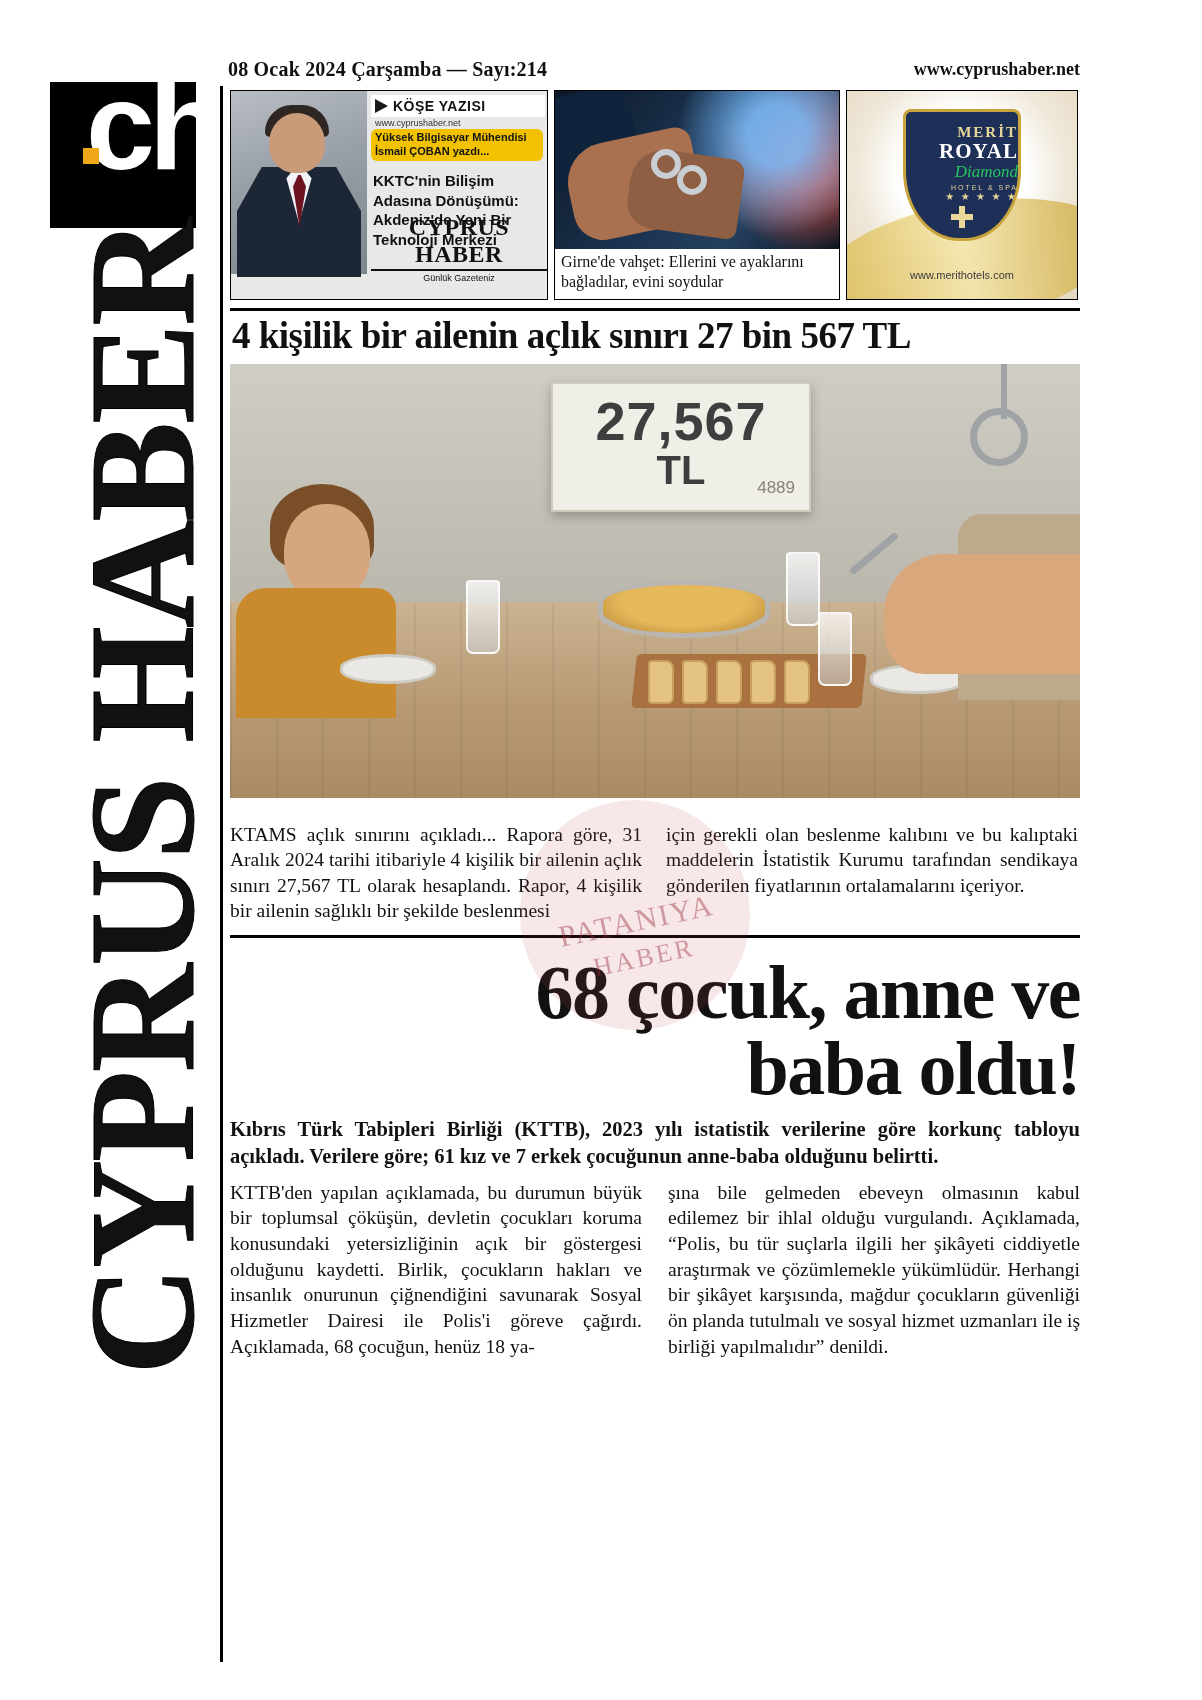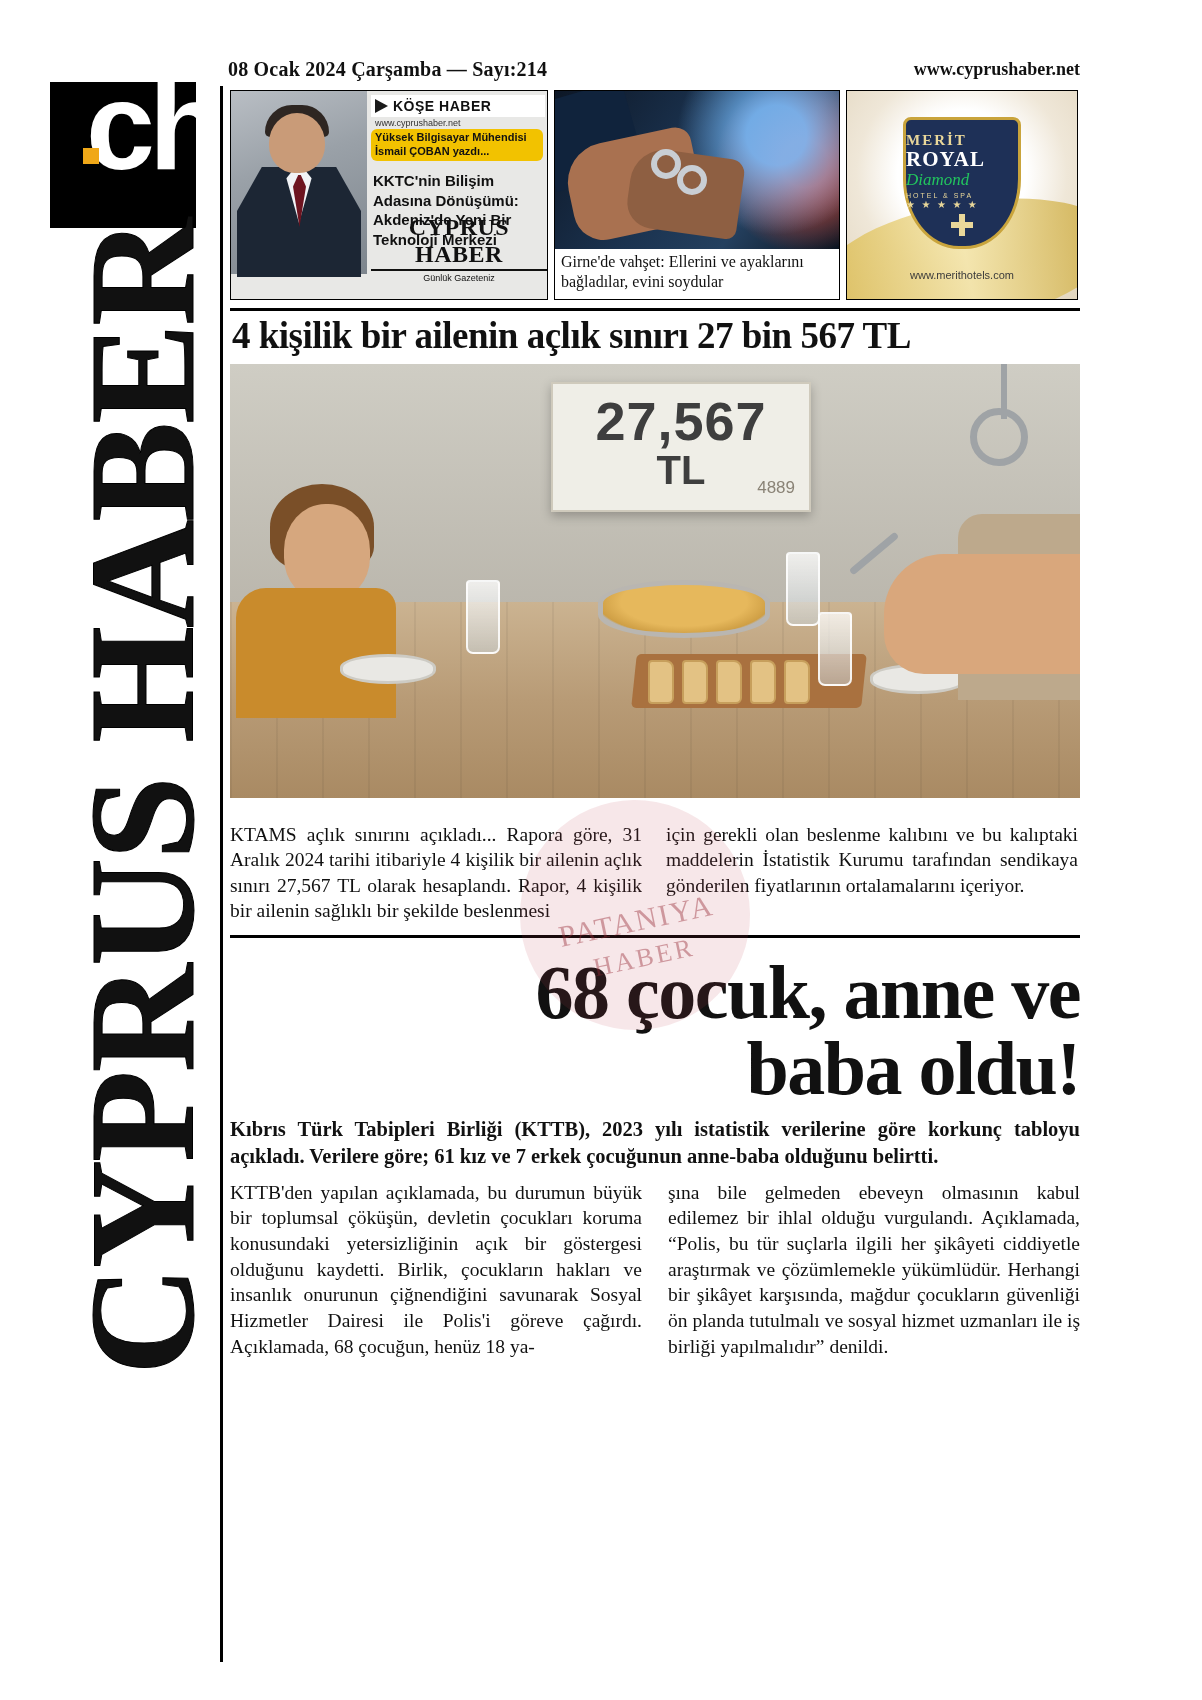--- a/index.html
+++ b/index.html
@@ -232,25 +232,25 @@
     position: absolute; inset: 0;
     background:
       radial-gradient(circle at 50% 40%, #ffffff 0 38%, #efe7d8 62%, #e2d6bf 100%);
   }
   .ad3 .swoosh {
     position: absolute; left: -30px; top: 112px; width: 300px; height: 120px;
     background: linear-gradient(90deg,#d9b84c,#f3e3a4,#c9a63c);
     border-radius: 50%/60px; transform: rotate(-10deg); opacity: .85;
   }
   .shield {
-    position: absolute; left: 56px; top: 26px; width: 118px; height: 132px;
+    position: absolute; left: 56px; top: 18px; width: 118px; height: 132px;
     background: #1e3057;
     border: 3px solid #c9a43c;
     border-radius: 8px 8px 56px 56px / 8px 8px 70px 70px;
-    color: #fff; text-align: left;
+    color: #fff; text-align: right;
   }
   .shield .m {
     font-family: "Liberation Serif", serif; font-size: 15px; font-weight: bold;
     letter-spacing: 2px; margin-top: 12px; color: #e9d79a;
   }
   .shield .r {
     font-family: "Liberation Serif", serif; font-size: 21px; font-weight: bold;
     letter-spacing: 1px; line-height: 1; color: #fff;
   }
   .shield .d {
@@ -446,21 +446,21 @@
       <div class="bx bx1">
         <div class="col-photo">
           <div class="suit"></div>
           <div class="shirt"></div>
           <div class="tie"></div>
           <div class="hair"></div>
           <div class="head"></div>
         </div>
         <div class="kose-band">
           <span class="arrow-ico"></span>
-          <span class="kose-text">KÖŞE HABER</span>
+          <span class="kose-text">KÖŞE YAZISI</span>
         </div>
         <div class="mini-url">www.cyprushaber.net</div>
         <div class="yellow-band">Yüksek Bilgisayar Mühendisi İsmail ÇOBAN yazdı...</div>
         <div class="col-title">KKTC'nin Bilişim Adasına Dönüşümü: Akdeniz'de Yeni Bir Teknoloji Merkezi</div>
         <div class="cyprus-haber-logo">
           <div class="big">CYPRUS HABER</div>
           <div class="small">Günlük Gazeteniz</div>
         </div>
       </div>
 

